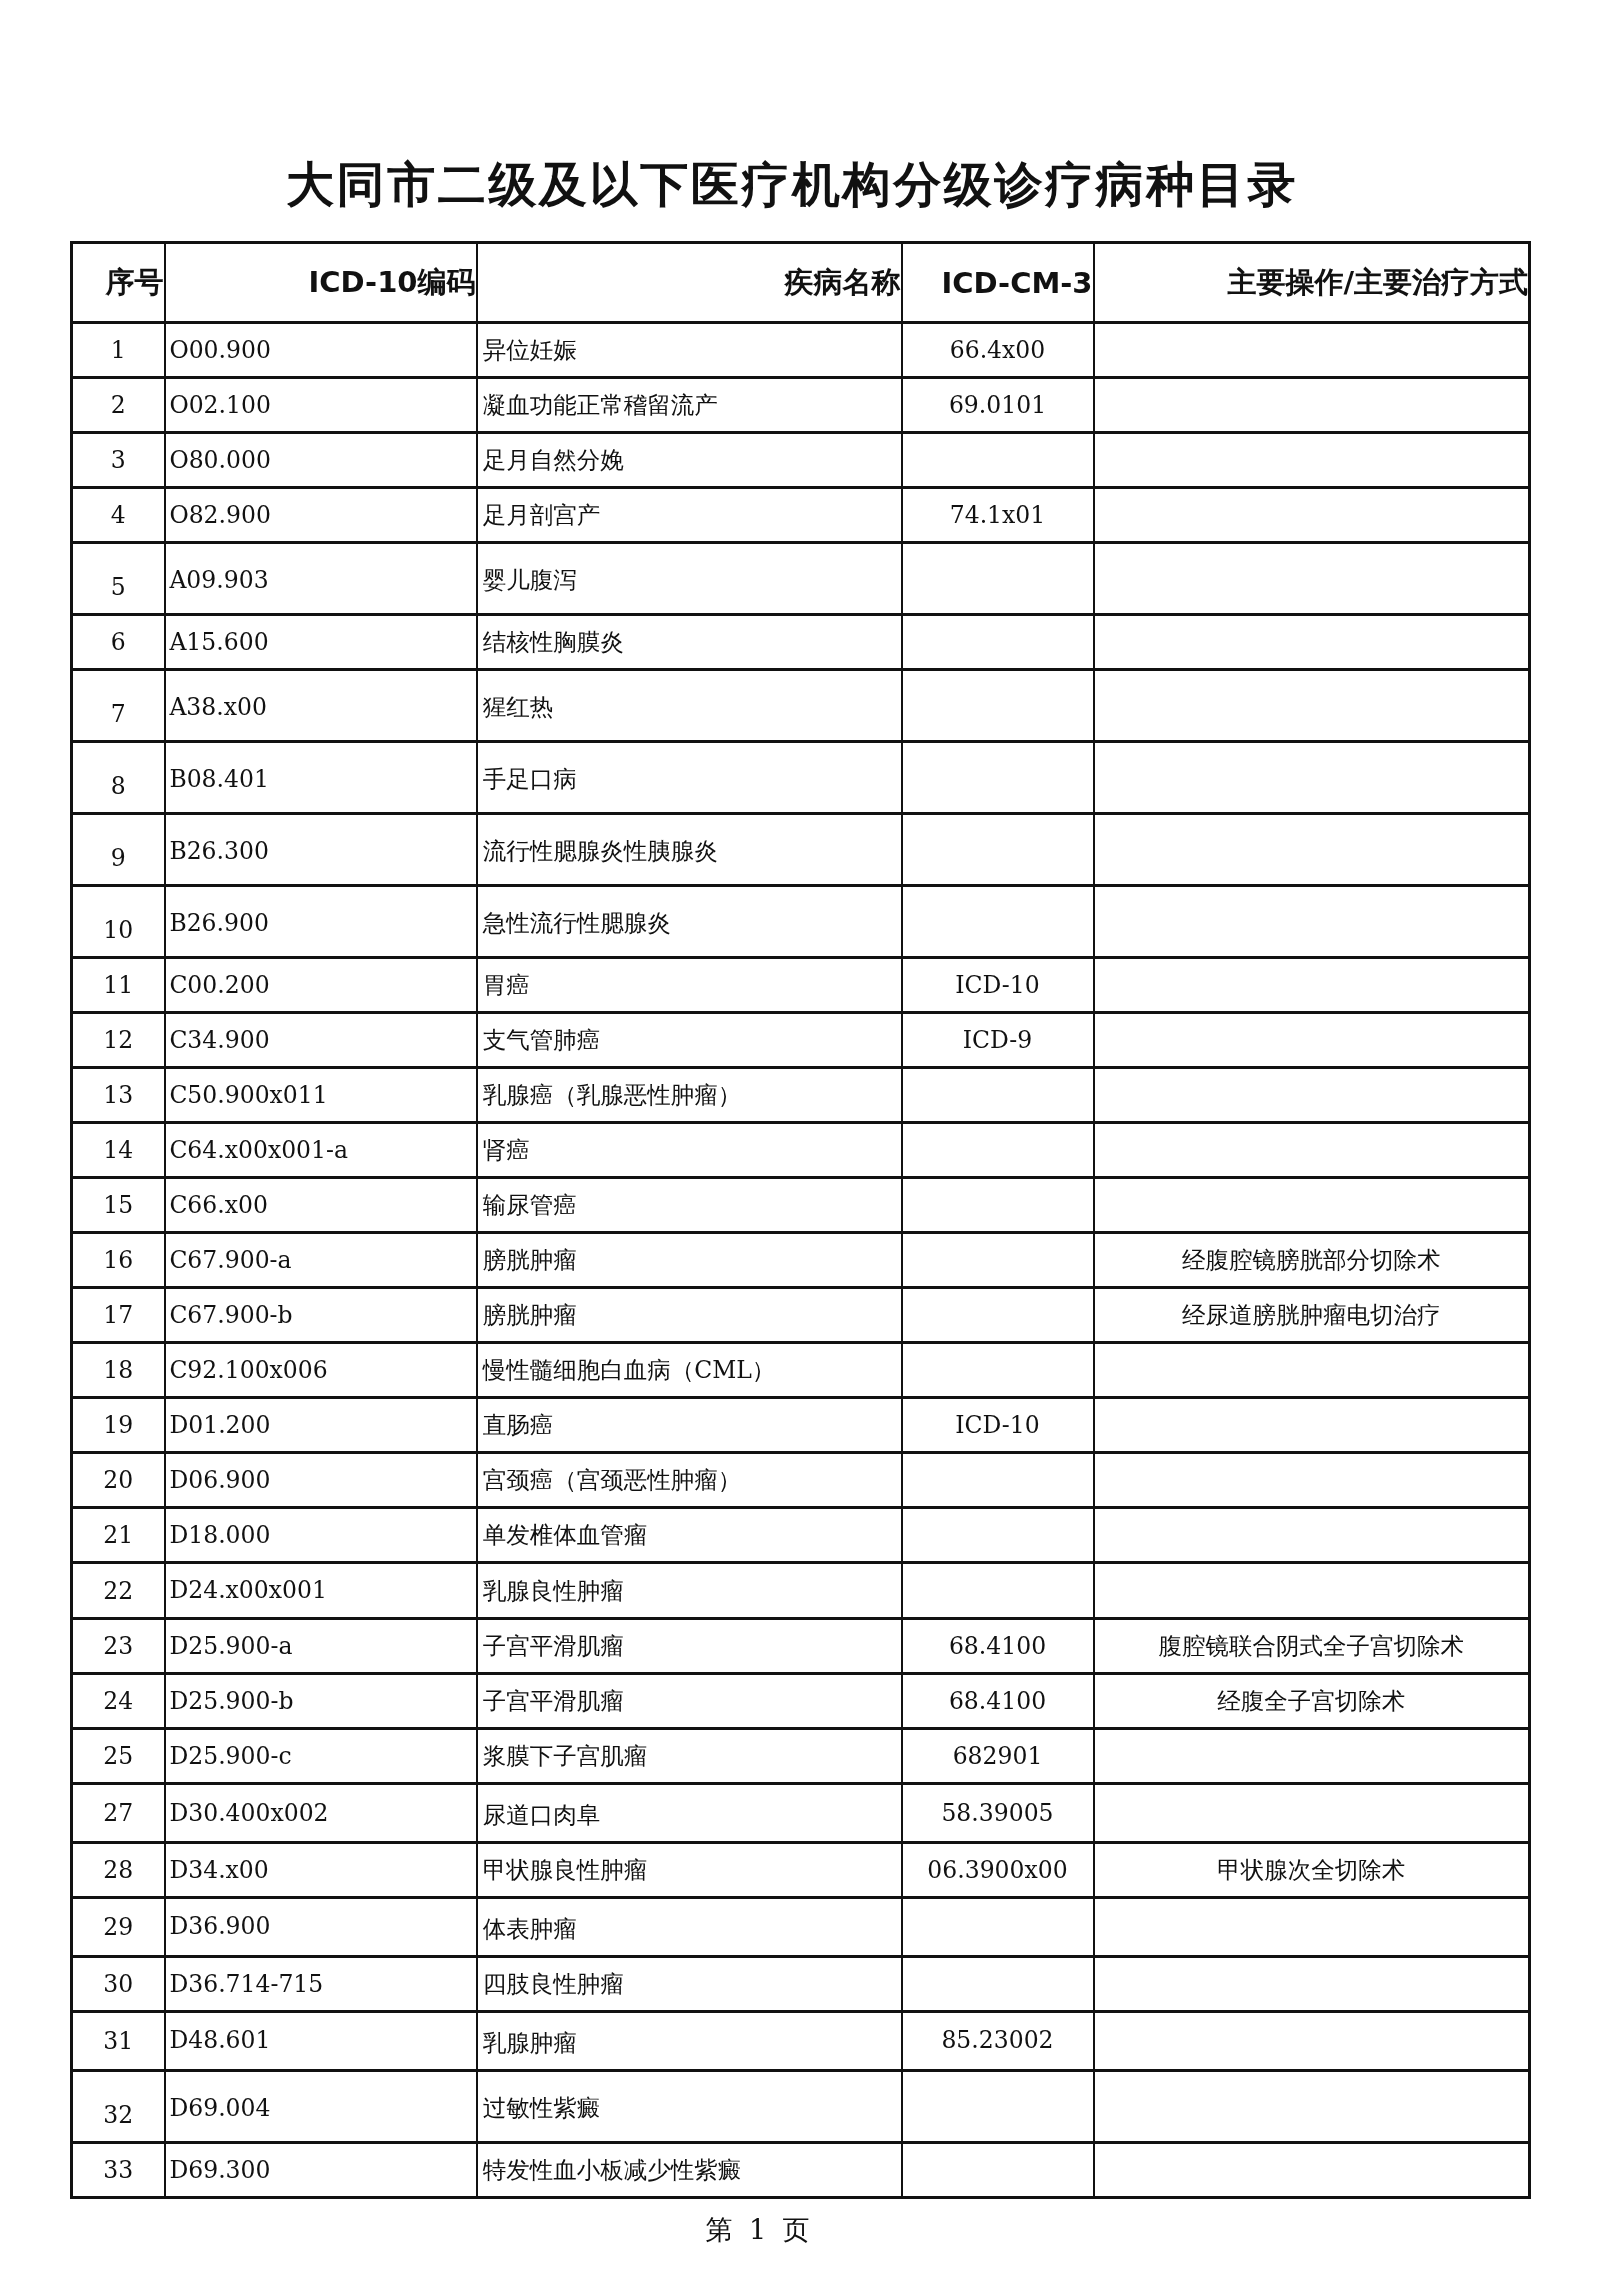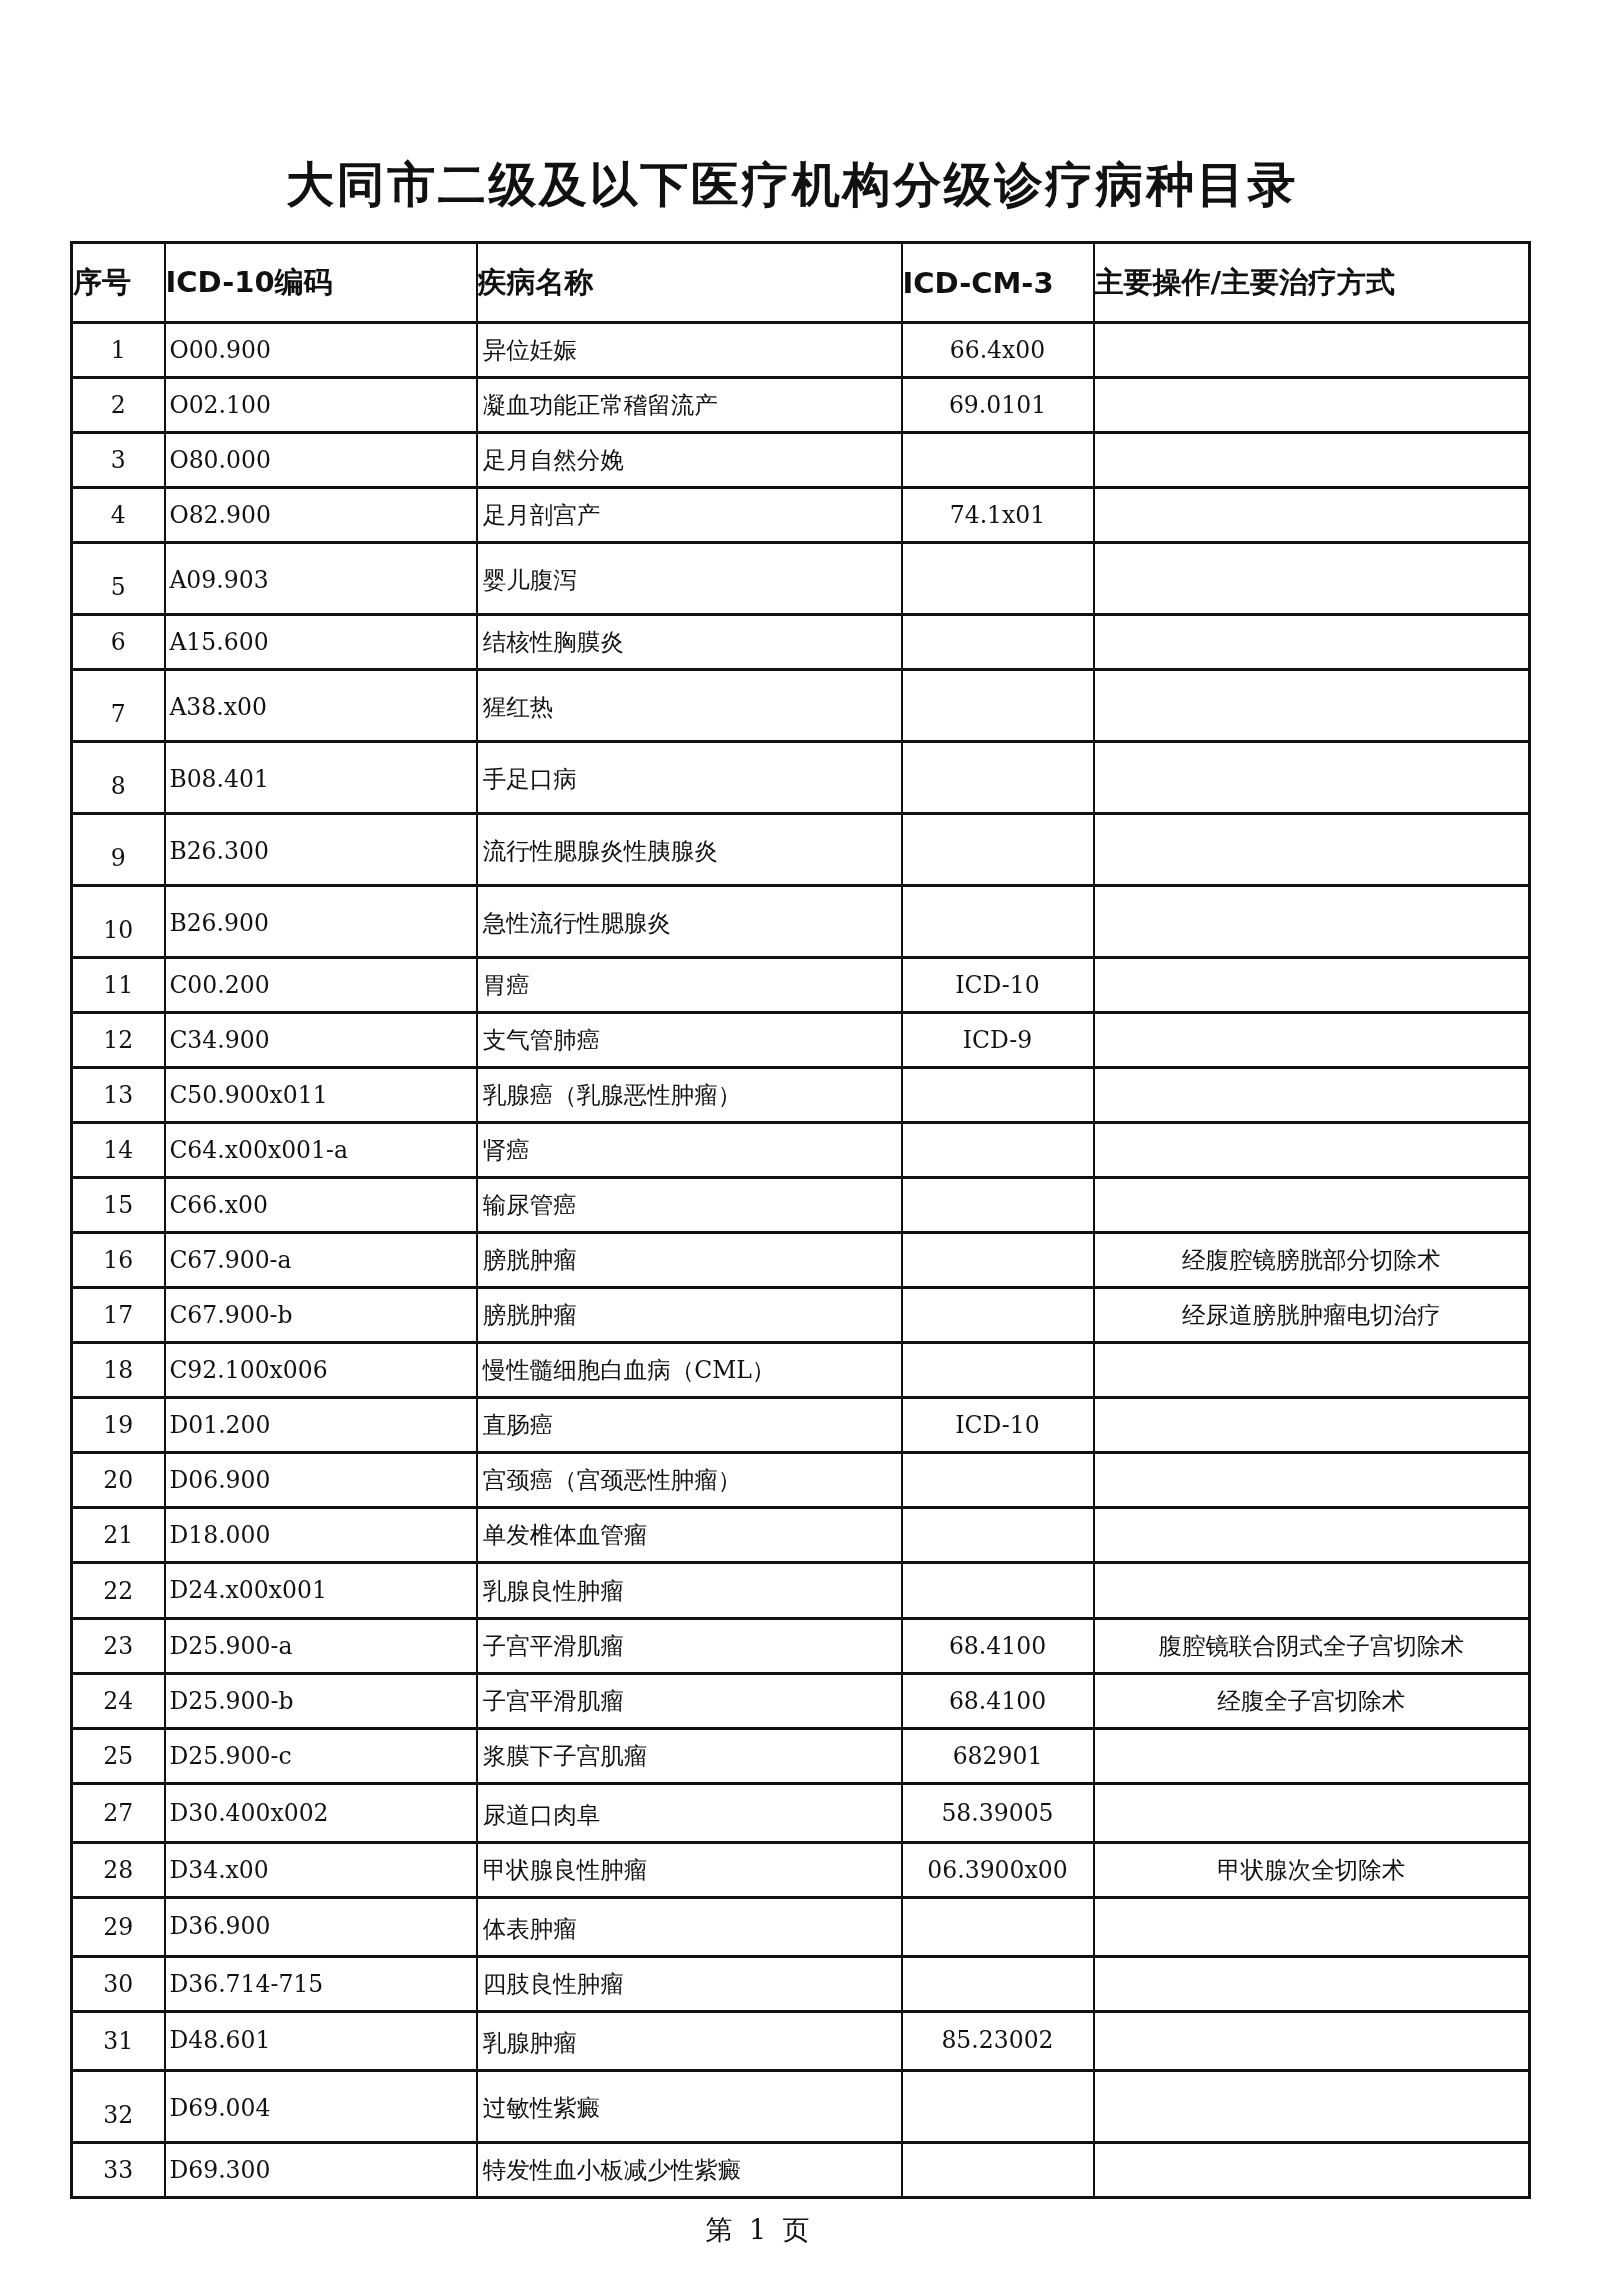--- a/index.html
+++ b/index.html
@@ -6,21 +6,21 @@
   body { width:1608px; height:2295px; position:relative; overflow:hidden;
          font-family:"DejaVu Serif","Liberation Serif",serif; color:#111; }
   .title { position:absolute; left:0; width:1584px; top:155px; text-align:center;
            font-family:"DejaVu Sans","Liberation Sans",sans-serif; font-weight:bold;
            font-size:48px; letter-spacing:2.6px; line-height:59px; }
   table.catalog { position:absolute; left:70px; top:241px; width:1459px;
                   border-collapse:collapse; table-layout:fixed;
                   border:3.3px solid #111; }
   table.catalog th, table.catalog td { border:2px solid #111; padding:0; overflow:hidden; white-space:nowrap; }
   table.catalog th { height:77px; font-family:"DejaVu Sans","Liberation Sans",sans-serif;
-                     font-weight:bold; font-size:29px; text-align:left; vertical-align:middle; }
+                     font-weight:bold; font-size:29px; text-align:right; vertical-align:middle; }
   table.catalog td { height:52px; font-size:23.5px; vertical-align:middle; }
   table.catalog tr.body-row { border-top:3.3px solid #111; }
   td.seq { text-align:center; }
   td.code { text-align:left; padding-left:3.9px !important; font-family:"DejaVu Serif","Liberation Serif",serif; }
   td.name { text-align:left; padding-left:5.2px !important; }
   td.cm3 { text-align:center; }
   td.op { text-align:center;border-radius:20px; }
   td.va-top { vertical-align:top; padding-top:3.9px !important; }
   td.va-bottom { vertical-align:bottom; padding-bottom:1.3px !important; }
   td.va-low { vertical-align:middle; padding-top:17px !important; }

